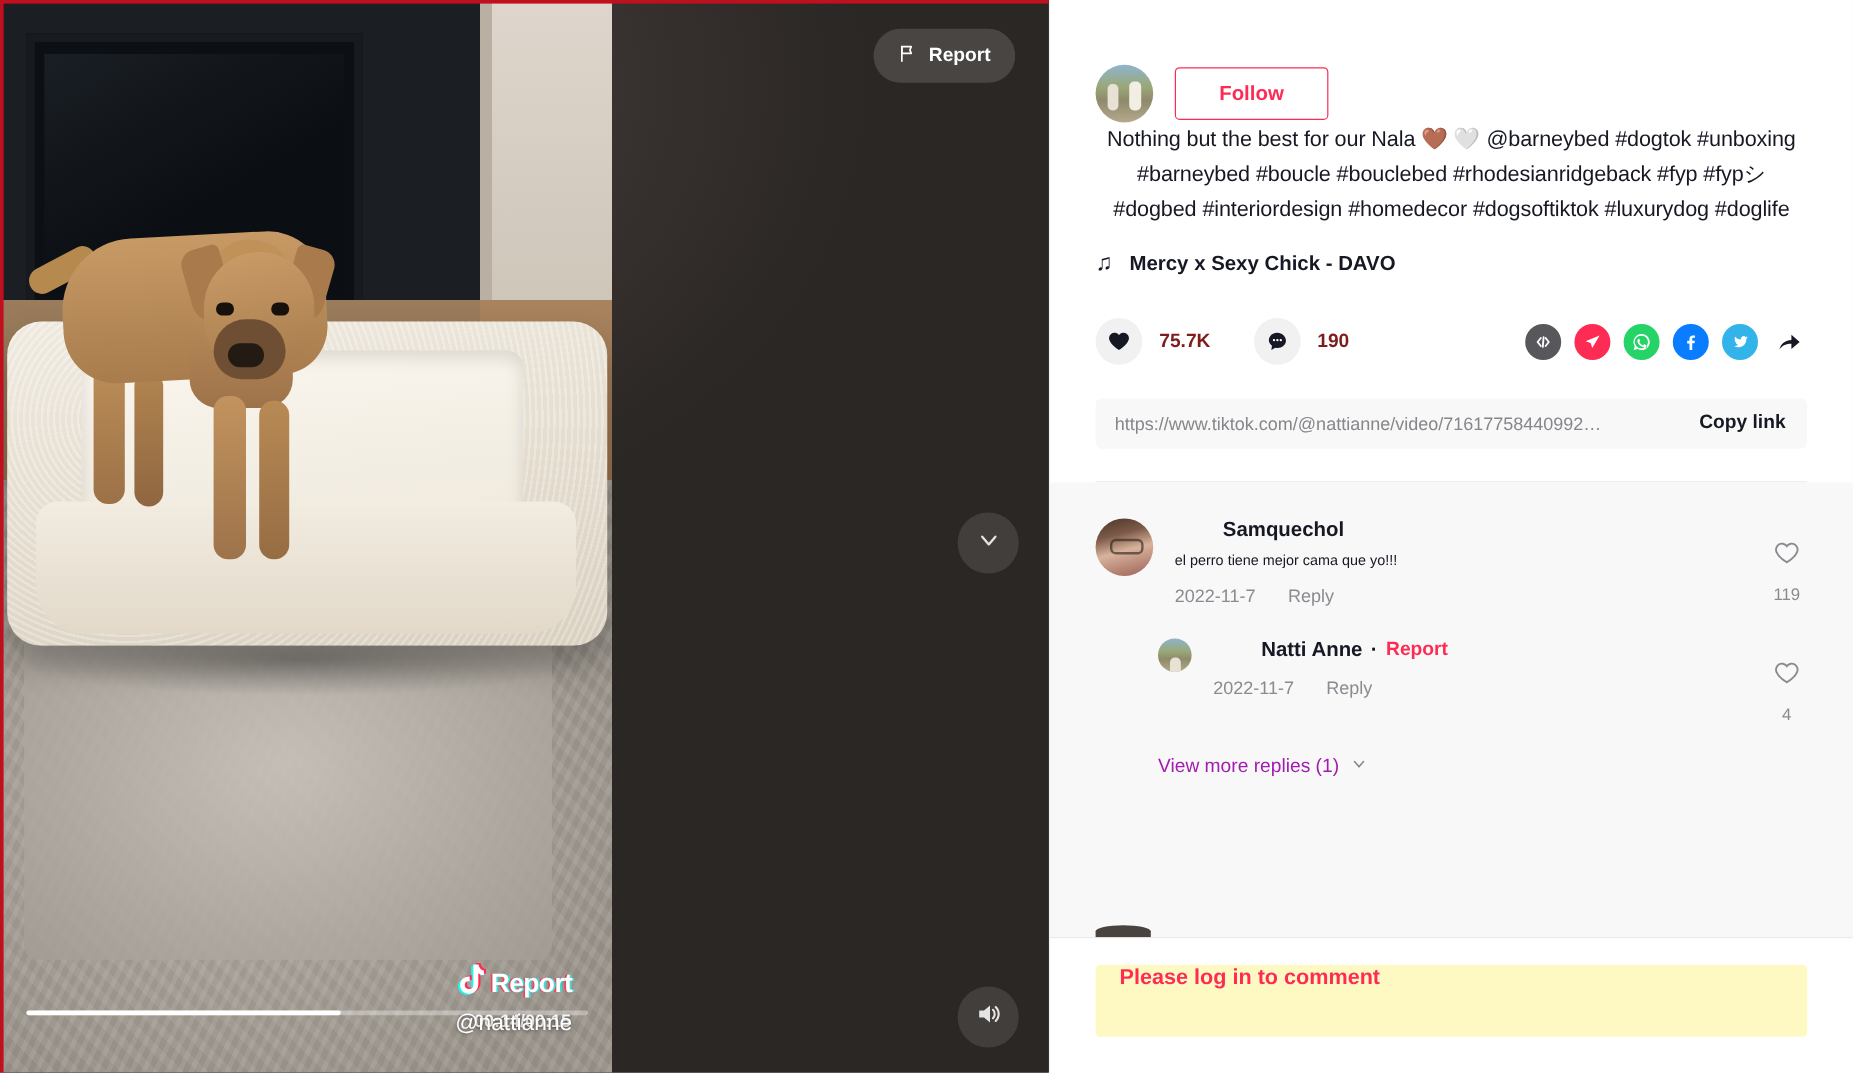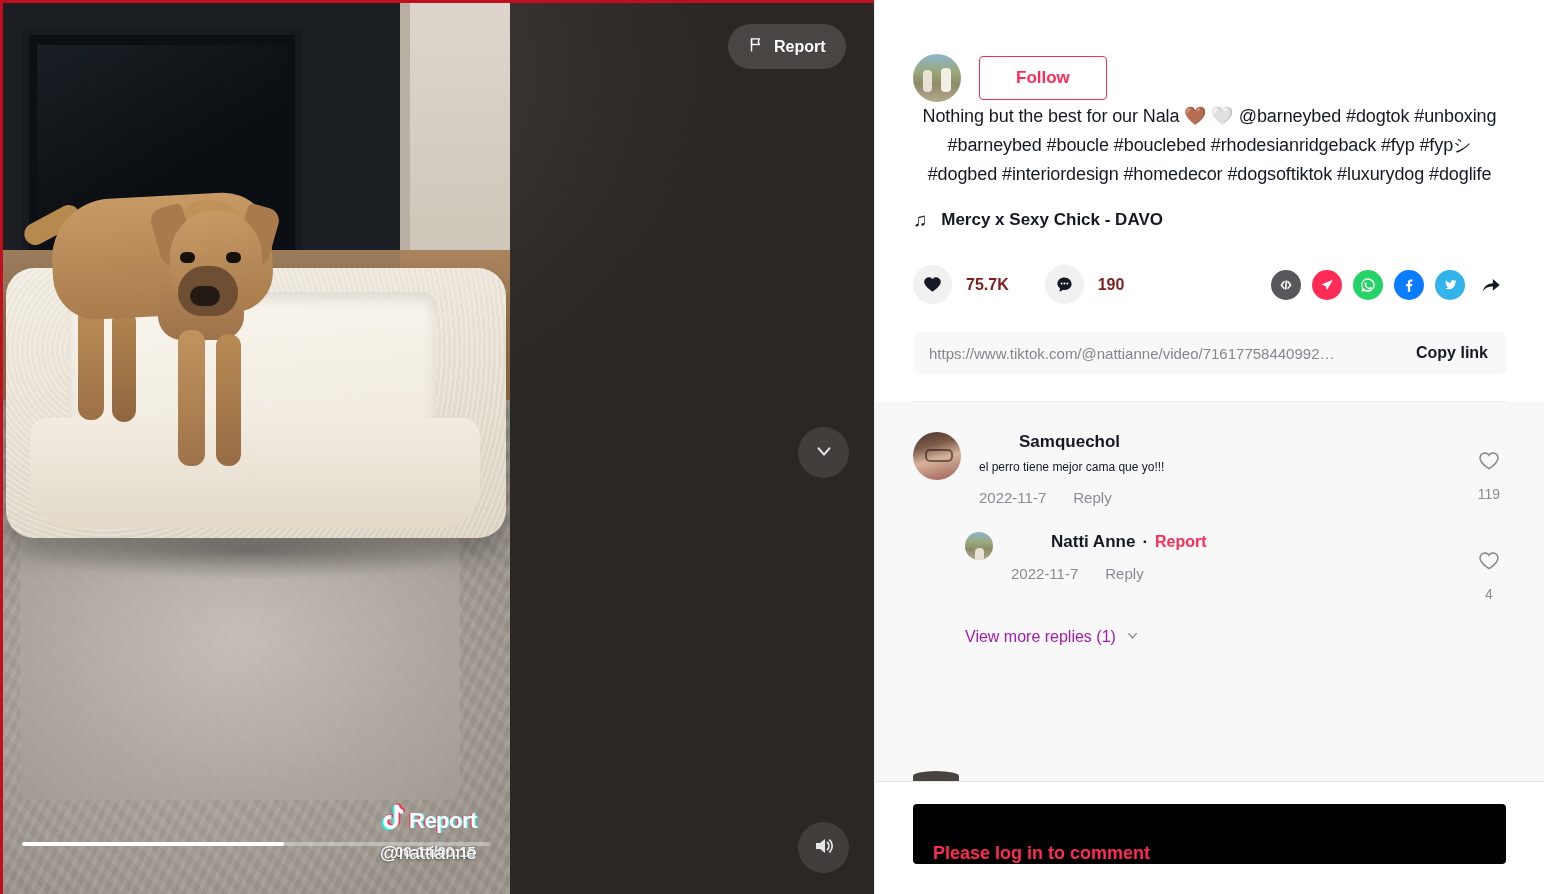--- a/index.html
+++ b/index.html
@@ -205,22 +205,22 @@
         gap:10px; padding-top:18px; cursor:pointer; }
   .c-like-count { font-size:14px; color:#8a8b91; }
   .reply-block { margin-left:52px; }
   .view-more { margin-left:52px; display:flex; align-items:center; gap:9px;
         font-size:16px; color:#a21caf; cursor:pointer; margin-bottom:24px; }
   .next-peek { position:absolute; left:38px; bottom:0; width:46px; height:10px;
         background:#2a2320; border-radius:50% 50% 0 0; opacity:.85; }
   .comments-bottom-line { height:1px; background:#e3e3e3; }
 
   .login-bar { flex:0 0 auto; background:#fff; padding:22px 38px 30px 38px; }
-  .login-box { background:#000000; border-radius:4px; height:60px;
-        display:flex; align-items:flex-end; padding:0 20px; }
+  .login-box { background:#fef9c3; border-radius:4px; height:60px;
+        display:flex; align-items:flex-start; padding:0 20px; }
   .login-text { color:#fe2c55; font-size:18px; font-weight:600; cursor:pointer; }
 </style>
 </head>
 <body>
 
 <div class="page">
 
   <div class="video-pane">
     <div class="top-red-line"></div>
     <div class="left-red-line"></div>

